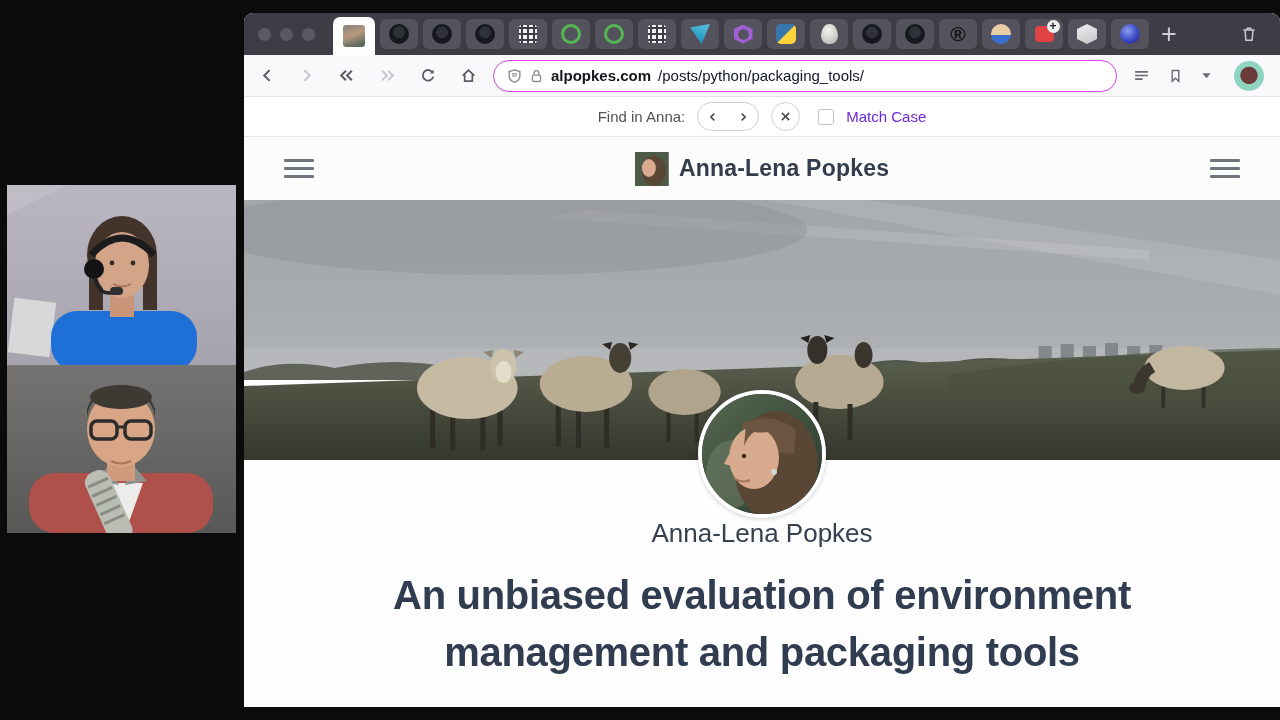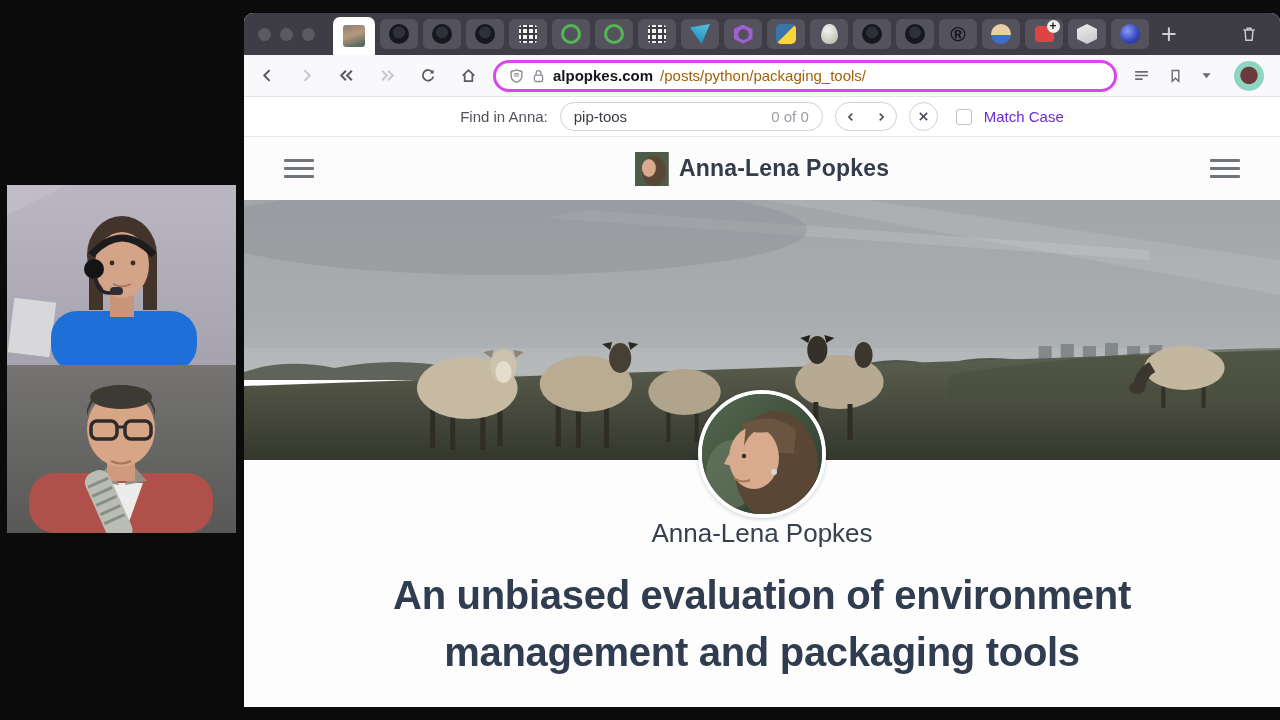--- a/index.html
+++ b/index.html
@@ -99,27 +99,27 @@
     height: 42px; flex: 0 0 42px;
     background: #f9f9fb;
     border-bottom: 1px solid #e3e3e8;
     display: flex; align-items: center;
     padding: 0 16px;
   }
   .nav-group { display: flex; align-items: center; gap: 24px; }
   .tool-btn { display: flex; align-items: center; justify-content: center; }
   .url-pill {
     flex: 1; height: 32px; margin: 0 16px;
-    background: #ffffff; border: 3px solid #d946ef; border-radius: 16px;
+    background: #ffffff; border: 1px solid #d946ef; border-radius: 16px;
     box-shadow: 0 1px 2px rgba(0,0,0,.05);
     display: flex; align-items: center; gap: 7px; padding: 0 13px;
     font-size: 15px; white-space: nowrap; overflow: hidden;
   }
   .url-domain { color: #15141a; font-weight: 700; }
-  .url-path { color: #a16207; }
+  .url-path { color: #0f172a; }
   .toolbar-right { display: flex; align-items: center; gap: 18px; }
   .toolbar-avatar { width: 30px; height: 30px; border-radius: 50%; margin-left: 4px;
     background: radial-gradient(circle at 50% 48%, #6b3b3b 0 38%, #8fd4c0 42%); }
 
   
   .findbar {
     height: 40px; flex: 0 0 40px;
     background: #ffffff;
     border-bottom: 1px solid #e9e9ed;
     display: flex; align-items: center; justify-content: center; gap: 12px;
@@ -381,24 +381,20 @@
         <svg width="11" height="9" viewBox="0 0 12 10">
             <path d="M1.5 2.5 L6 8 L10.5 2.5 Z" fill="#6a6a72"></path>
           </svg>
       </div>
       <div class="toolbar-avatar"></div>
     </div>
   </div>
 
   <div class="findbar">
     <span>Find in Anna:</span>
-    <div class="find-pill">
-      <input class="find-input" type="text" value="pip-toos" style="">
-      <span class="find-count">0 of 0</span>
-    </div>
     <div class="find-nav">
       <div class="find-nav-btn">
         <svg width="12" height="12" viewBox="0 0 14 14" fill="none" stroke="#4c4c54" stroke-width="1.9">
           <path d="M8.5 3 L4.5 7 L8.5 11"></path>
           </svg>
       </div>
       <div class="find-nav-btn">
         <svg width="12" height="12" viewBox="0 0 14 14" fill="none" stroke="#4c4c54" stroke-width="1.9">
           <path d="M5.5 3 L9.5 7 L5.5 11"></path>
           </svg>

